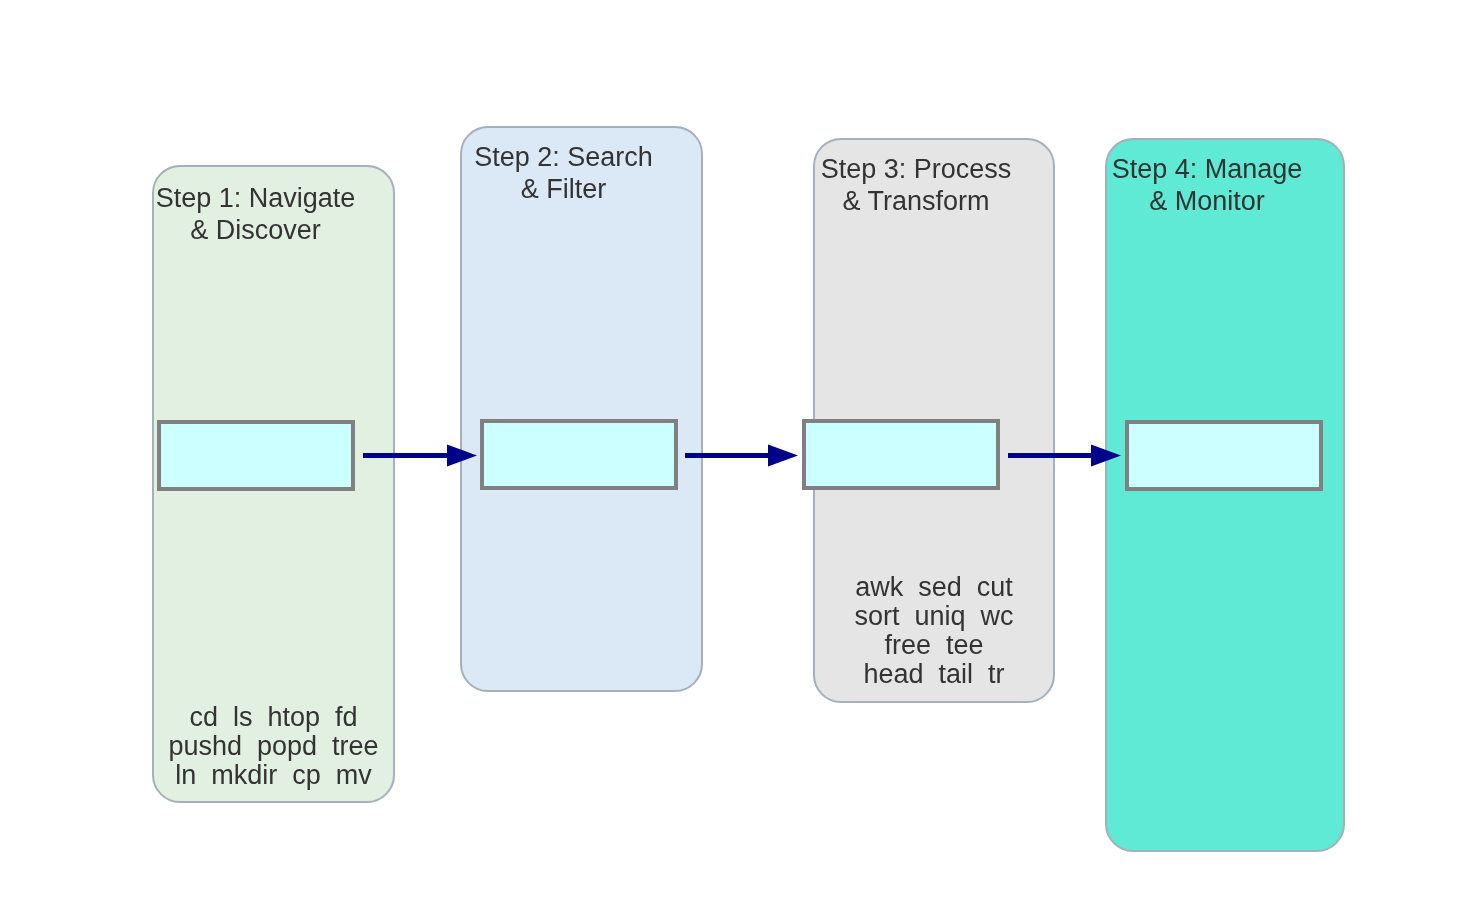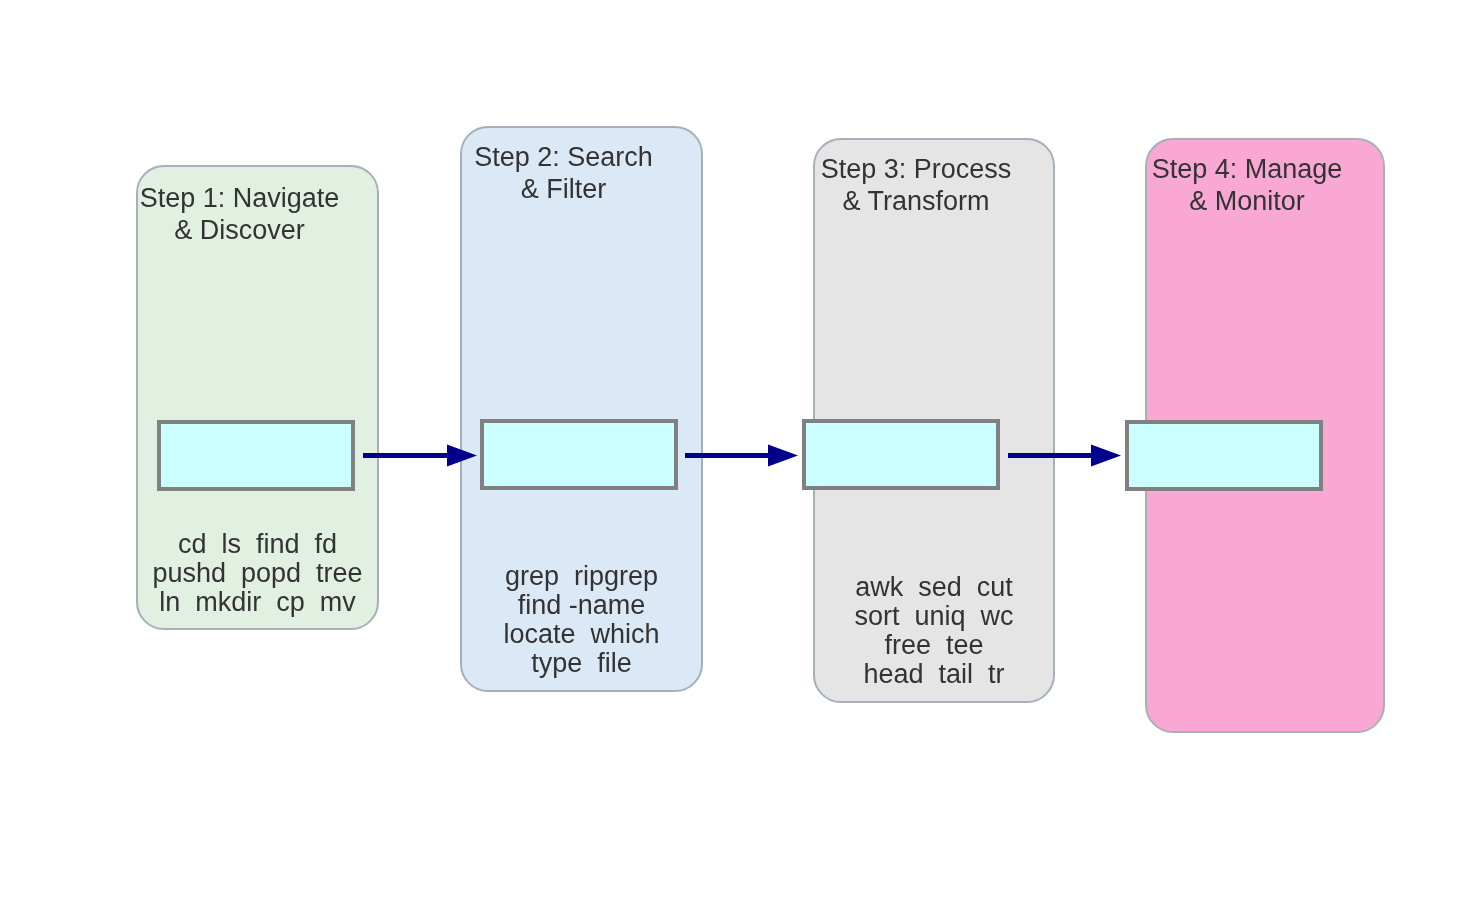--- a/index.html
+++ b/index.html
@@ -72,47 +72,43 @@
     line-height: 62px;
     color: #333333;
     white-space: pre;
   }
 </style>
 </head>
 <body>
 
 <div class="canvas">
 
-  <div class="step-box" style="left: 136px; top: 165px; width: 243px; height: 465px; background: rgb(226, 240, 226); border-color: rgb(166, 176, 186);">
+  <div class="step-box" style="left: 152px; top: 165px; width: 243px; height: 638px; background: rgb(226, 240, 226); border-color: rgb(166, 176, 186);">
     <div class="step-title" style="top: 15px; color: rgb(51, 51, 51);">Step 1: Navigate
 &amp; Discover</div>
-    <div class="step-commands" style="bottom: 11px; color: rgb(51, 51, 51);">cd  ls  find  fd
+    <div class="step-commands" style="bottom: 11px; color: rgb(51, 51, 51);">cd  ls  htop  fd
 pushd  popd  tree
 ln  mkdir  cp  mv</div>
   </div>
 
   <div class="step-box" style="left: 460px; top: 126px; width: 243px; height: 566px; background: rgb(219, 233, 246); border-color: rgb(166, 176, 186);">
     <div class="step-title" style="color: rgb(51, 51, 51);">Step 2: Search
 &amp; Filter</div>
-    <div class="step-commands" style="color: rgb(51, 51, 51);">grep  ripgrep
-find -name
-locate  which
-type  file</div>
   </div>
 
   <div class="step-box" style="left: 781px; top: 138px; width: 242px; height: 565px; background: #e5e5e5; border-color: rgb(166, 176, 186); margin-left: 32px;">
     <div class="step-title" style="color: rgb(51, 51, 51);">Step 3: Process
 &amp; Transform</div>
     <div class="step-commands" style="color: rgb(51, 51, 51);">awk  sed  cut
 sort  uniq  wc
 free  tee
 head  tail  tr</div>
   </div>
 
-  <div class="step-box" style="left: 1105px; top: 138px; width: 240px; height: 595px; background: #f9a8d4; border-color: rgb(166, 176, 186); margin-left: 40px;">
+  <div class="step-box" style="left: 1105px; top: 138px; width: 240px; height: 714px; background: #5eead4; border-color: rgb(166, 176, 186);">
     <div class="step-title" style="color: rgb(51, 51, 51);">Step 4: Manage
 &amp; Monitor</div>
   </div>
 
   <div class="node-rect" style="left: 157px; top: 420px; background: rgb(204, 255, 255); border-color: rgb(128, 128, 128);"></div>
   <div class="node-rect" style="left: 480px; top: 419px; background: rgb(204, 255, 255); border-color: rgb(128, 128, 128);"></div>
   <div class="node-rect" style="left: 802px; top: 419px; background: rgb(204, 255, 255); border-color: rgb(128, 128, 128);"></div>
   <div class="node-rect" style="left: 1125px; top: 420px; background: rgb(204, 255, 255); border-color: rgb(128, 128, 128);"></div>
 
   <svg class="arrows-layer" width="1484" height="918" viewBox="0 0 1484 918">

